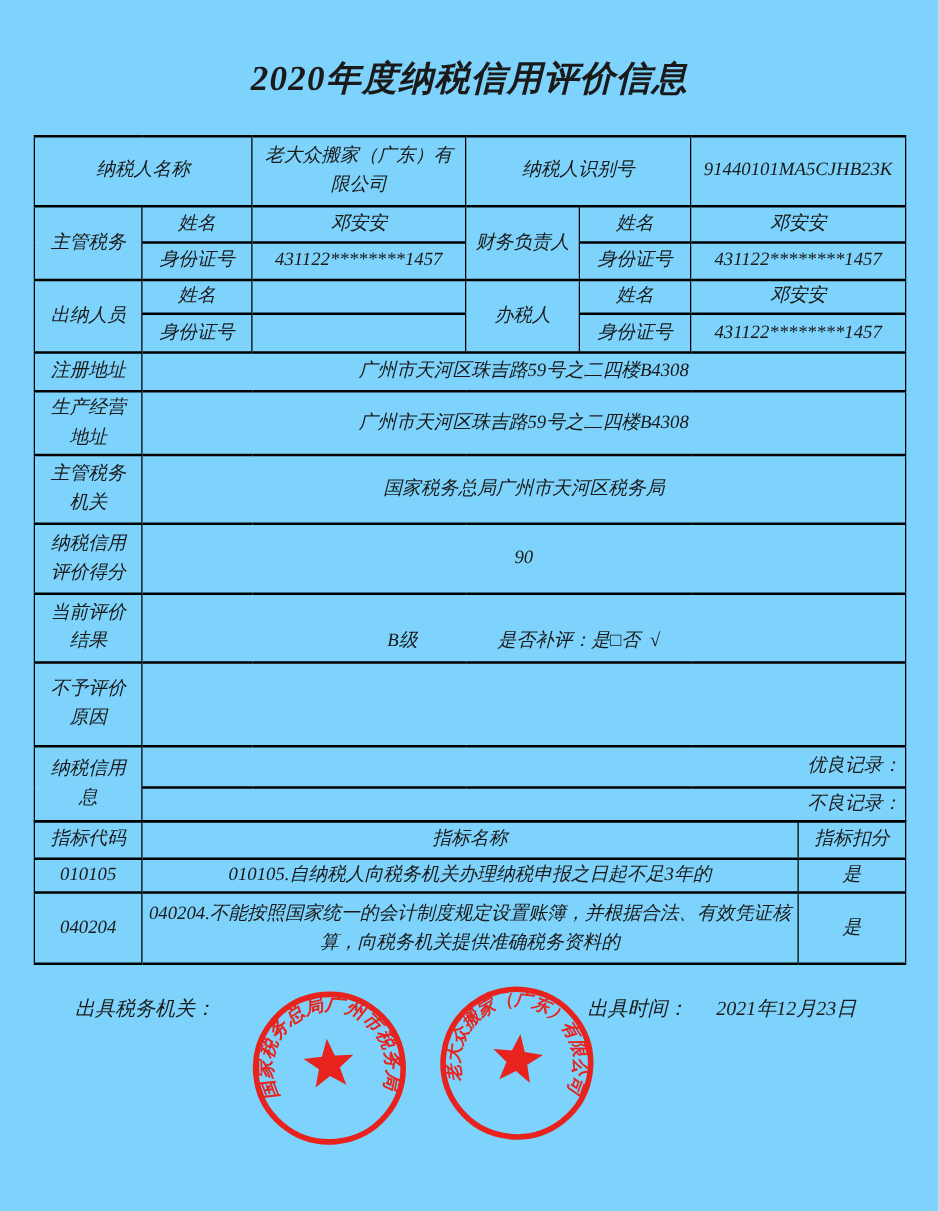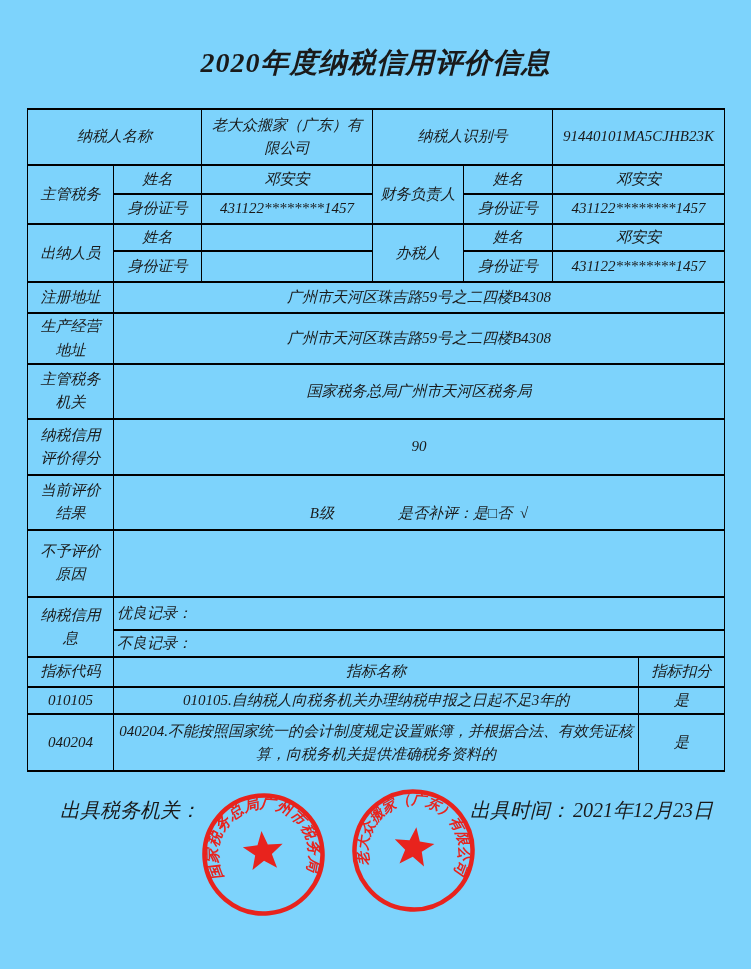--- a/index.html
+++ b/index.html
@@ -12,26 +12,26 @@
     font-size:28px;font-weight:bold;letter-spacing:1px;
   }
   .tables{position:absolute;left:27px;top:108px;width:697px;}
   table{border-collapse:collapse;table-layout:fixed;width:697px;}
   .t2{margin-top:-2px;}
   td{
     border:1px solid #000;border-top-width:2px;border-bottom-width:2px;
     text-align:center;vertical-align:middle;font-size:15px;padding:1px 3px;
     white-space:pre-line;line-height:1.55;overflow:hidden;
   }
-  td.left{text-align:left;}
+  td.left{text-align:right;}
   td.bold{font-weight:bold;}
   .gap-lg{margin-left:64px;}
   .gap-sm{margin-left:8px;}
   .footer{position:absolute;left:27px;top:782px;width:697px;height:187px;}
-  .footer .txt{position:absolute;top:15px;font-size:20px;white-space:nowrap;}
+  .footer .txt{position:absolute;top:15px;font-size:16px;white-space:nowrap;}
   .issuer{left:33px;}
   .time-label{left:443px;}
   .time-value{left:546px;}
   .stamp{position:absolute;width:127px;height:127px;}
   .stamp-gov{left:173px;top:9px;}
   .stamp-co{left:323px;top:5px;}
   .stamp svg{display:block;width:127px;height:127px;}
 </style>
 </head>
 <body>

